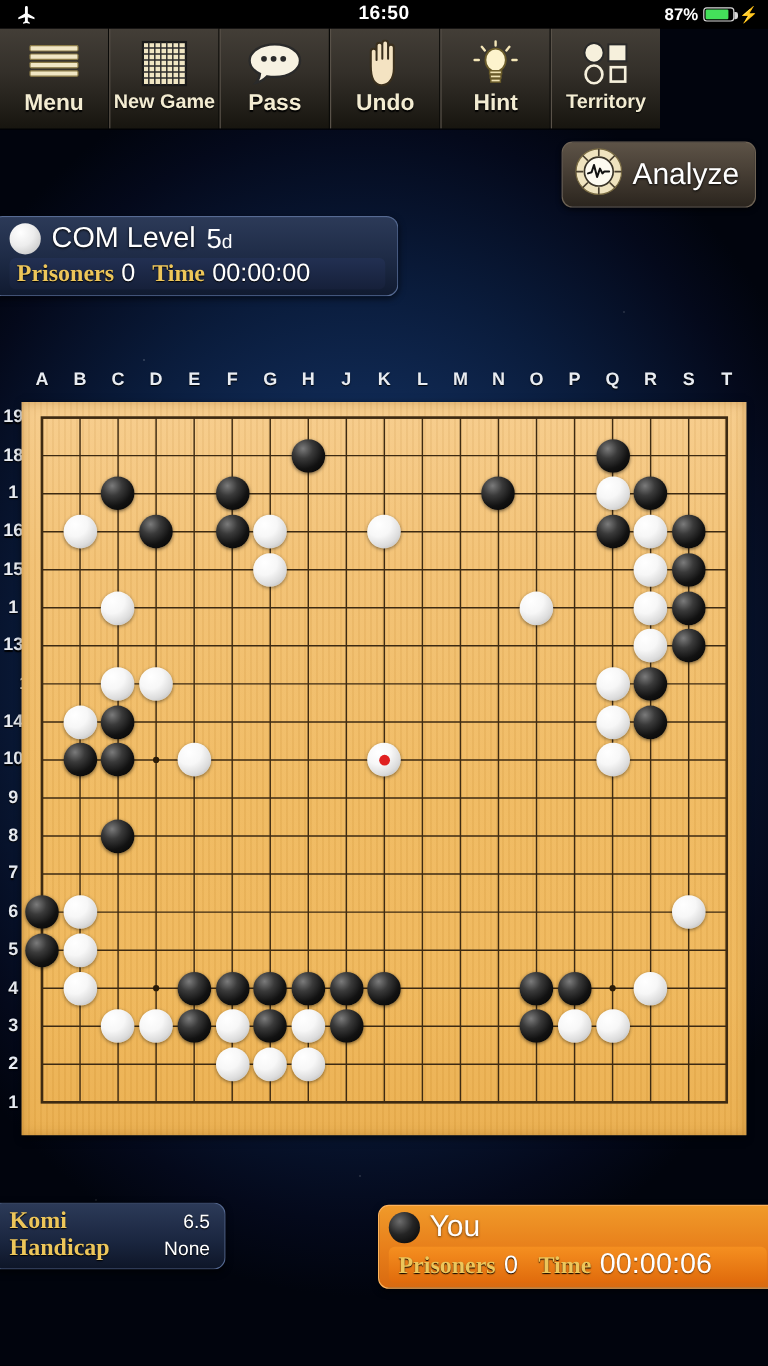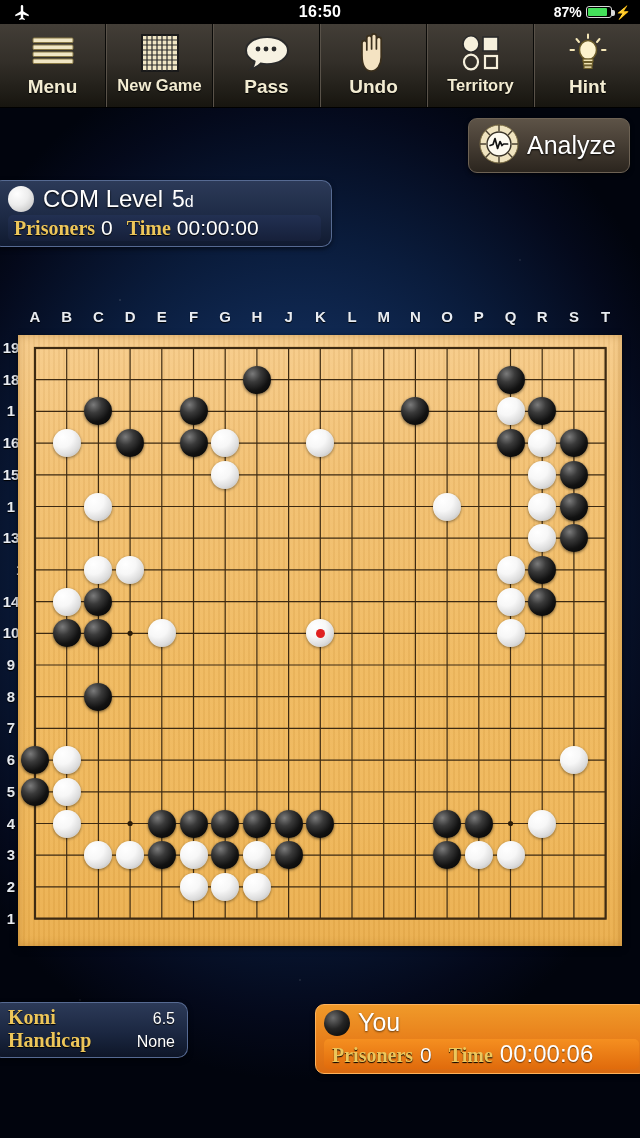--- a/index.html
+++ b/index.html
@@ -41,21 +41,21 @@
   .batt{
     width:26px;height:12px;border:1.5px solid #d8d8d8;border-radius:3px;position:relative;
     display:flex;align-items:center;padding:1px;
   }
   .batt .fill{ background:#44e05a; height:100%; width:87%; border-radius:1px;}
   .batt:after{content:"";position:absolute;right:-4px;top:3px;width:2.5px;height:6px;background:#d8d8d8;border-radius:0 2px 2px 0;}
   .bolt{ font-size:13px; color:#fff; }
 
   
   #toolbar{
-    position:absolute; left:0; top:24px; width:640px; height:84px;
+    position:absolute; left:0; top:24px; width:550px; height:84px;
     display:flex;
     background:linear-gradient(#3a3631 0%, #2a2722 40%, #17150f 100%);
     border-bottom:1px solid #000;
   }
   .tb-btn{
     flex:1 1 0; height:100%; position:relative;
     display:flex; flex-direction:column; align-items:center; justify-content:flex-start;
     padding-top:5px;
     background:linear-gradient(#433e37 0%, #332f29 45%, #17150f 100%);
     border-right:1px solid #0a0a08;
@@ -240,49 +240,49 @@
     <span class="tb-lbl">Pass</span>
   </div>
 
   <div class="tb-btn">
     <span class="tb-ico">
       <svg width="34" height="40" viewBox="0 0 34 40">
         <path d="M5 22V10a2.4 2.4 0 0 1 4.8 0v7V5a2.4 2.4 0 0 1 4.8 0v11V3.2a2.4 2.4 0 0 1 4.8 0V16V6.6a2.4 2.4 0 0 1 4.8 0V24c0 8-4 14-10 14S5 32 5 22z" fill="#f4e3c2" stroke="#3a2f1d" stroke-width="1.7" stroke-linejoin="round"></path>
       </svg>
     </span>
     <span class="tb-lbl">Undo</span>
-  </div>
-
-  <div class="tb-btn narrow">
-    <span class="tb-ico">
-      <svg width="40" height="36" viewBox="0 0 40 36">
-        <ellipse cx="10" cy="9" rx="8" ry="8.2" fill="#f6f0dc" stroke="#2a2a2a" stroke-width="1.6"></ellipse>
-        <rect x="22" y="2" width="15" height="14" fill="#f6f0dc" stroke="#2a2a2a" stroke-width="1.6"></rect>
-        <ellipse cx="10" cy="27" rx="7" ry="7.4" fill="none" stroke="#f6f0dc" stroke-width="2.2"></ellipse>
-        <rect x="24" y="21" width="12" height="12" fill="none" stroke="#f6f0dc" stroke-width="2.2"></rect>
-      </svg>
-    </span>
-    <span class="tb-lbl">Territory</span>
   </div>
 
   <div class="tb-btn">
     <span class="tb-ico">
       <svg width="40" height="40" viewBox="0 0 40 40">
         <g stroke="#f5e7b8" stroke-width="2" stroke-linecap="round">
           <path d="M20 1.5V5M8.5 6 11 9M31.5 6 29 9M2.5 17H6M37.5 17H34"></path>
         </g>
         <ellipse cx="20" cy="17" rx="8.5" ry="9.5" fill="#fdf3cd" stroke="#6b5c2a" stroke-width="1.5"></ellipse>
         <g fill="#f0e3b4" stroke="#6b5c2a" stroke-width="1.2">
           <rect x="15" y="26" width="10" height="2.6"></rect>
           <rect x="15.5" y="29.4" width="9" height="2.6"></rect>
           <rect x="16" y="32.8" width="8" height="2.6"></rect>
         </g>
       </svg>
     </span>
     <span class="tb-lbl">Hint</span>
+  </div>
+
+  <div class="tb-btn narrow">
+    <span class="tb-ico">
+      <svg width="40" height="36" viewBox="0 0 40 36">
+        <ellipse cx="10" cy="9" rx="8" ry="8.2" fill="#f6f0dc" stroke="#2a2a2a" stroke-width="1.6"></ellipse>
+        <rect x="22" y="2" width="15" height="14" fill="#f6f0dc" stroke="#2a2a2a" stroke-width="1.6"></rect>
+        <ellipse cx="10" cy="27" rx="7" ry="7.4" fill="none" stroke="#f6f0dc" stroke-width="2.2"></ellipse>
+        <rect x="24" y="21" width="12" height="12" fill="none" stroke="#f6f0dc" stroke-width="2.2"></rect>
+      </svg>
+    </span>
+    <span class="tb-lbl">Territory</span>
   </div>
 
 </div>
 
 <div id="analyze">
   <span>
     <svg width="42" height="42" viewBox="0 0 42 42">
       <circle cx="21" cy="21" r="19" fill="#efe3bf" stroke="#7a6c44" stroke-width="1"></circle>
       <g stroke="#4a4030" stroke-width="1.4">
         <path d="M21 2v6M21 34v6M2 21h6M34 21h6M7.6 7.6l4.3 4.3M30.1 30.1l4.3 4.3M34.4 7.6l-4.3 4.3M11.9 30.1l-4.3 4.3"></path>

